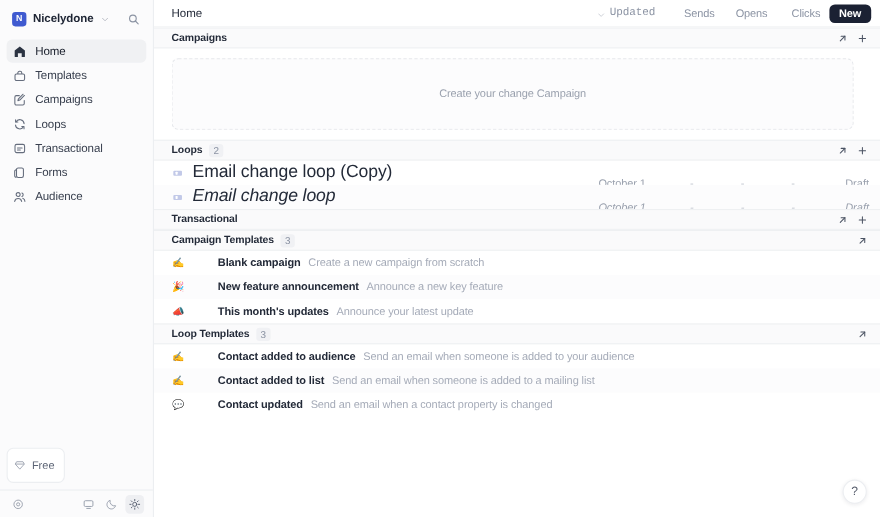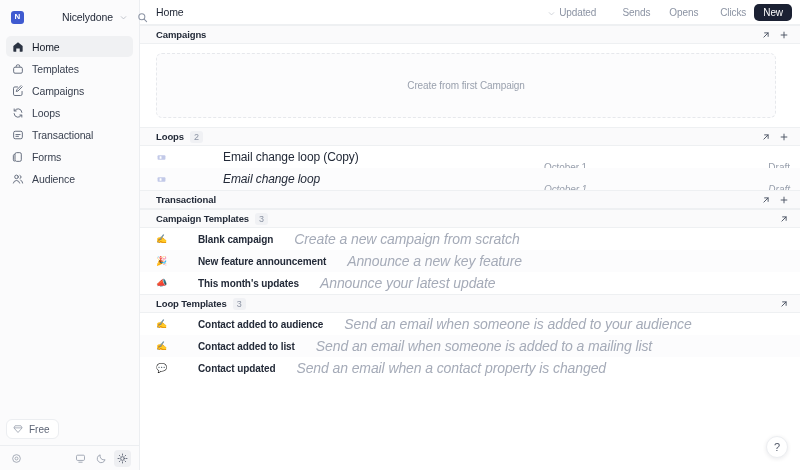--- a/index.html
+++ b/index.html
@@ -31,21 +31,21 @@
     padding: 3px 5px; border-radius: 5px;
     flex: 1; cursor: pointer;
   }
   .ws-logo {
     width: 13px; height: 13px; border-radius: 3px;
     background: #3f5ad0;
     color: #fff; font-size: 8px; font-weight: 700;
     display: flex; align-items: center; justify-content: center;
     line-height: 1; flex: 0 0 13px;
   }
-  .ws-name { font-size: 10.5px; color: #1d2433; font-weight: 400; letter-spacing: -.1px; margin-left: 32px; }
+  .ws-name { font-size: 10.5px; color: #1d2433; font-weight: 700; letter-spacing: -.1px; }
   .chev { width: 9px; height: 9px; flex: 0 0 9px; opacity: .5; }
   .ws-search {
     width: 20px; height: 20px; border-radius: 5px;
     display: flex; align-items: center; justify-content: center;
     cursor: pointer; flex: 0 0 20px;
   }
 
   .nav { margin-top: 4px; padding: 0 6px; display: flex; flex-direction: column; gap: 1px; }
   .nav-item {
     display: flex; align-items: center; gap: 8px;
@@ -54,21 +54,21 @@
   }
   .nav-item.active { background: #f0f1f3; }
   .nav-item .ico { width: 12px; height: 12px; flex: 0 0 12px; display:flex; align-items:center; justify-content:center; }
   .nav-item .lbl { font-size: 10.5px; letter-spacing: -.1px; color: #39404f; }
   .nav-item.active .lbl { color: #161c28; font-weight: 500; }
 
   .side-bottom { margin-top: auto; }
   .plan-row { padding: 0 6px 6px 6px; }
   .plan-badge {
     display: inline-flex; align-items: center; gap: 6px;
-    height: 20px; padding: 0 8px 0 6px;
+    height: 32px; padding: 0 8px 0 6px;
     border: 1px solid #eceef1; border-radius: 6px;
     background: #fff; cursor: pointer;
   }
   .plan-badge .lbl { font-size: 10px; color: #5c6475; }
   .side-footer {
     border-top: 1px solid #eceef1;
     height: 25px; display: flex; align-items: center;
     padding: 0 8px; gap: 4px;
   }
   .ftr-icon {
@@ -85,27 +85,27 @@
     height: 25px; flex: 0 0 25px;
     display: flex; align-items: center;
     padding: 0 8px 0 16px;
     border-bottom: 1px solid #eef0f2;
     background: #fff;
   }
   .page-title { font-size: 10.5px; color: #1d2433; font-weight: 500; letter-spacing: -.1px; }
   .top-actions { margin-left: auto; display: flex; align-items: center; gap: 2px; }
   .sort-btn {
     display: flex; align-items: flex-end; gap: 3px;
-    padding: 2px 6px; border-radius: 5px; cursor: pointer;
+    padding: 2px 6px; border-radius: 5px; cursor: pointer; font-family: Liberation Mono, monospace;
   }
   .sort-btn .lbl, .col-lbl { font-size: 10px; color: #8b93a3; letter-spacing: -.1px; }
   .col-lbl { width: 46px; text-align: right; cursor: pointer; }
   .new-btn {
     background: #1b2133; color: #fff;
-    font-size: 10px; font-weight: 400;
+    font-size: 10px; font-weight: 700;
     border-radius: 5px; border: 0;
     padding: 3px 9px; margin-left: 6px;
     cursor: pointer; letter-spacing: -.1px;
     font-family: "Liberation Sans", sans-serif;
   }
 
   .sec-head {
     background: #fafafb;
     border-top: 1px solid #eef0f2;
     border-bottom: 1px solid #eef0f2;
@@ -131,35 +131,35 @@
   }
   .empty-txt { font-size: 10px; color: #9aa1ae; letter-spacing: -.1px; }
 
   .row {
     display: flex; align-items: center;
     height: 22px; padding: 0 10px 0 16px;
     cursor: pointer;
   }
   .row.alt { background: #fcfcfd; font-style: italic; }
   .row-ico { width: 11px; height: 11px; flex: 0 0 11px; margin-right: 8px; display:flex; align-items:center; justify-content:center; }
-  .row-name { font-size: 12px; color: #232a38; letter-spacing: -.1px; margin-left: 48px; }
+  .row-name { font-size: 16px; color: #232a38; letter-spacing: -.1px; }
   .row-date { font-size: 10px; color: #9aa1ae; letter-spacing: -.1px; width: 62px; text-align: left; }
   .row-metric { font-size: 10px; color: #b9bfca; width: 46px; text-align: center; }
   .row-status { font-size: 10px; color: #9aa1ae; width: 46px; text-align: right; }
   .row-right { margin-left: auto; display: flex; align-items: center; margin-top: 20px; }
 
   .tpl-row {
     display: flex; align-items: center;
     height: 22px; padding: 0 10px 0 16px;
     cursor: pointer;
   }
   .tpl-row.alt { background: #fcfcfd; }
   .tpl-emoji { width: 12px; flex: 0 0 12px; margin-right: 7px; font-size: 9px; line-height: 1; text-align:center; }
   .tpl-name { font-size: 10px; color: #232a38; font-weight: 600; letter-spacing: -.1px; padding-left: 23px; }
-  .tpl-desc { font-size: 14px; color: #a5abb8; margin-left: 21px; letter-spacing: -.1px; font-style: italic; }
+  .tpl-desc { font-size: 10px; color: #a5abb8; margin-left: 7px; letter-spacing: -.1px; }
 
   .help-fab {
     position: absolute; right: 12px; bottom: 12px;
     width: 22px; height: 22px; border-radius: 50%;
     background: #fff; border: 1px solid #eceef1;
     box-shadow: 0 1px 4px rgba(20,25,40,.09);
     display: flex; align-items: center; justify-content: center;
     font-size: 11px; color: #555c6b; cursor: pointer;
   }
   .main-wrap { position: relative; flex: 1; display: flex; flex-direction: column; overflow: hidden; }
@@ -327,21 +327,21 @@
           </span>
           <span class="sec-ico">
             <svg width="10" height="10" viewBox="0 0 16 16" fill="none" stroke="#4b5363" stroke-width="1.5" stroke-linecap="round">
                 <path d="M8 3.4v9.2M3.4 8h9.2"></path>
               </svg>
           </span>
         </div>
       </div>
       <div class="empty-wrap">
         <div class="empty-box">
-          <span class="empty-txt">Create from first Campaign</span>
+          <span class="empty-txt">Create your change Campaign</span>
         </div>
       </div>
 
       <div class="sec-head">
         <span class="sec-title">Loops</span>
         <span class="sec-count">2</span>
         <div class="sec-actions">
           <span class="sec-ico">
             <svg width="10" height="10" viewBox="0 0 16 16" fill="none" stroke="#4b5363" stroke-width="1.5" stroke-linecap="round" stroke-linejoin="round">
                 <path d="M4.6 11.4L11.4 4.6"></path>

